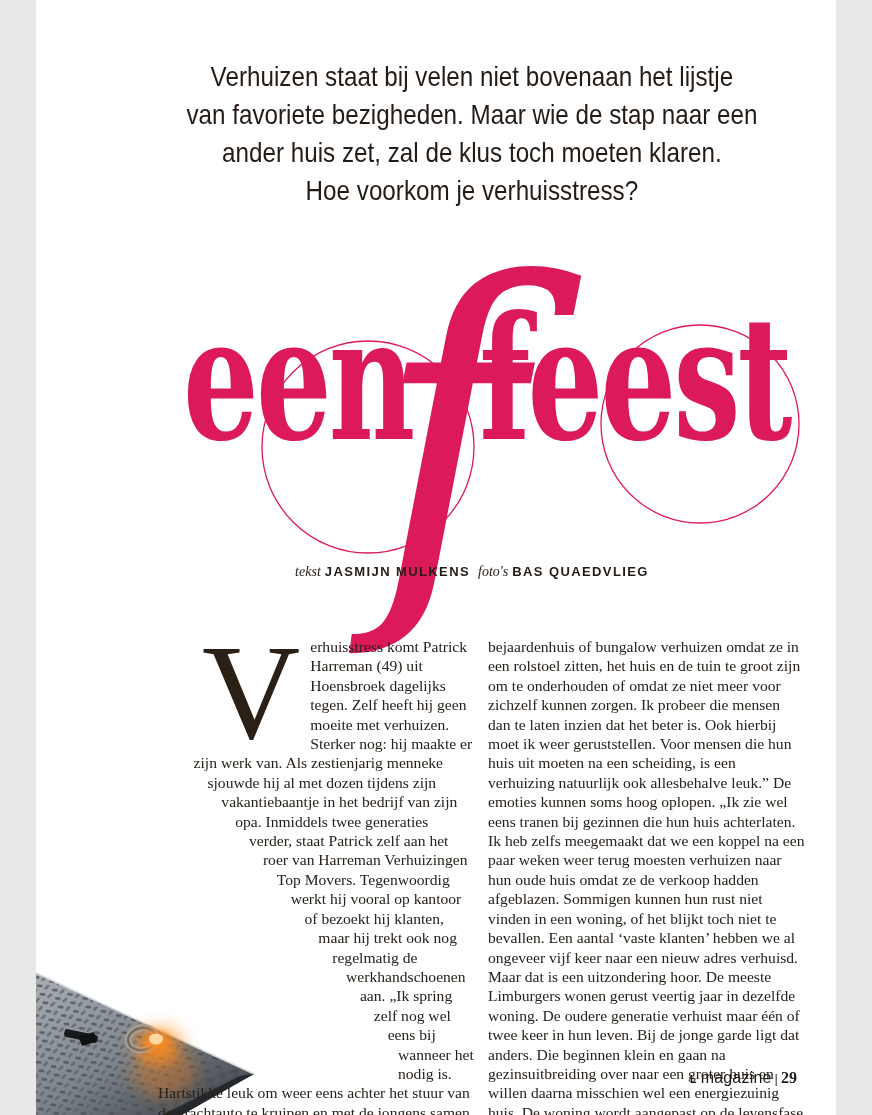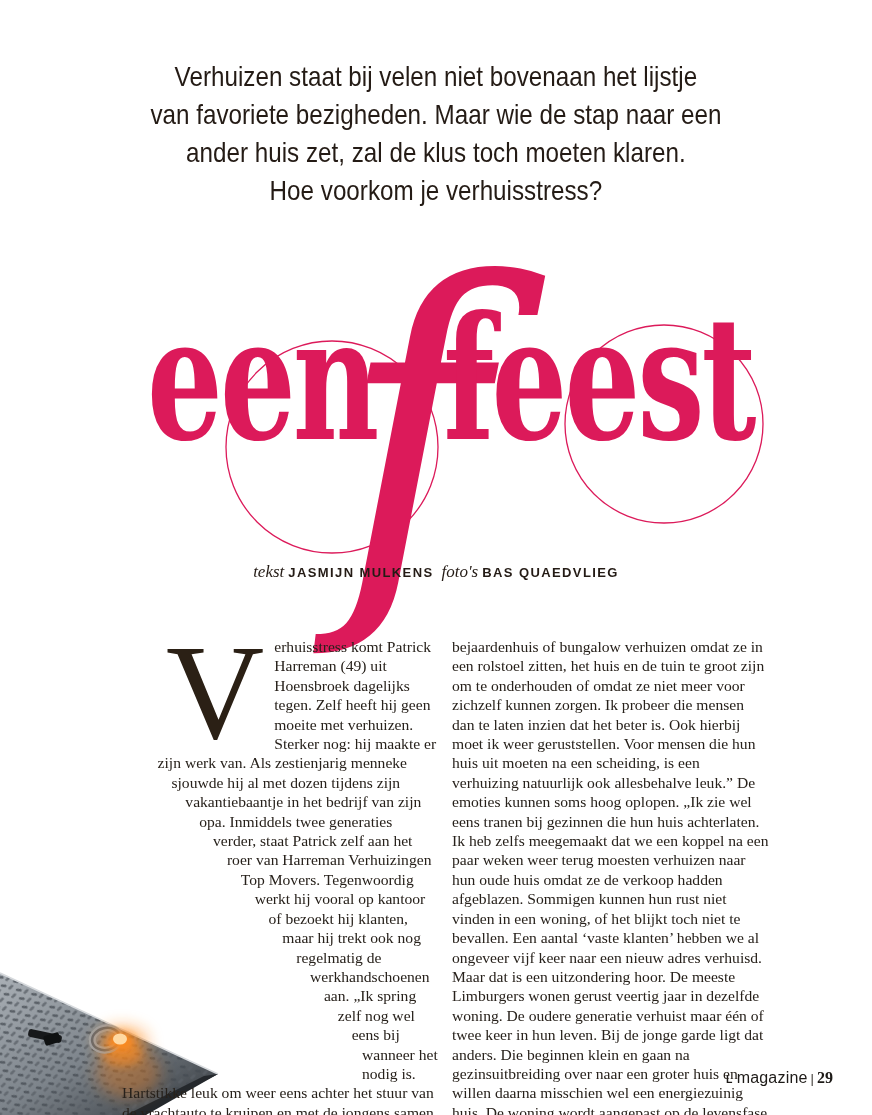--- a/index.html
+++ b/index.html
@@ -1,17 +1,17 @@
 <!DOCTYPE html>
 <html lang="nl" style="--accent_pink: #dc1a5a; --ink: #241b15; --body_text: #27211b; --plate_gray: #868d93; --light_orange: #ff8a1e;"><head>
 <meta charset="utf-8">
 <style>
   html,body{margin:0;padding:0;background:#e8e8e8;}
   .page{
-    position:relative;width:872px;height:1115px;margin:0 auto;
+    position:relative;width:800px;height:1115px;margin:0 auto;
     background:#ffffff;overflow:hidden;
     font-family:"Liberation Serif",serif;color:var(--body_text,#27211b);
   }
   
   .intro{
     position:absolute;top:57px;left:0;width:872px;text-align:center;z-index:2;
   }
   .intro-inner{
     display:inline-block;transform:scaleX(.85);transform-origin:50% 0;
     font-family:"Liberation Sans",sans-serif;font-size:28.5px;line-height:38px;
@@ -38,21 +38,21 @@
     color:var(--ink,#241b15);letter-spacing:-2px;
   }
   .decor{position:absolute;left:0;top:0;width:872px;height:720px;z-index:1;}
   .decor .ring{fill:none;stroke:var(--accent_pink,#dc1a5a);stroke-width:1.3px;}
   .decor .swash{
     font-family:"DejaVu Serif",serif;font-style:italic;font-weight:400;
     fill:var(--accent_pink,#dc1a5a);
   }
   
   .byline{position:absolute;top:562px;left:0;width:872px;text-align:center;z-index:2;color:var(--ink,#241b15);}
-  .by-label{font-family:"Liberation Serif",serif;font-style:italic;font-size:17px;}
+  .by-label{font-family:"Liberation Serif",serif;font-style:italic;font-size:14px;}
   .by-name{font-family:"Liberation Sans",sans-serif;font-weight:700;font-size:13px;letter-spacing:1.4px;}
   .by-gap{display:inline-block;width:4px;}
   
   .col{
     position:absolute;top:637px;font-size:15.6px;line-height:19.4px;
     text-align:left;color:var(--body_text,#27211b);z-index:3;
   }
   .col-left{left:122px;width:316px;}
   .col-right{left:452px;width:317px;}
   .col p{margin:0 0 19.4px 0;}

